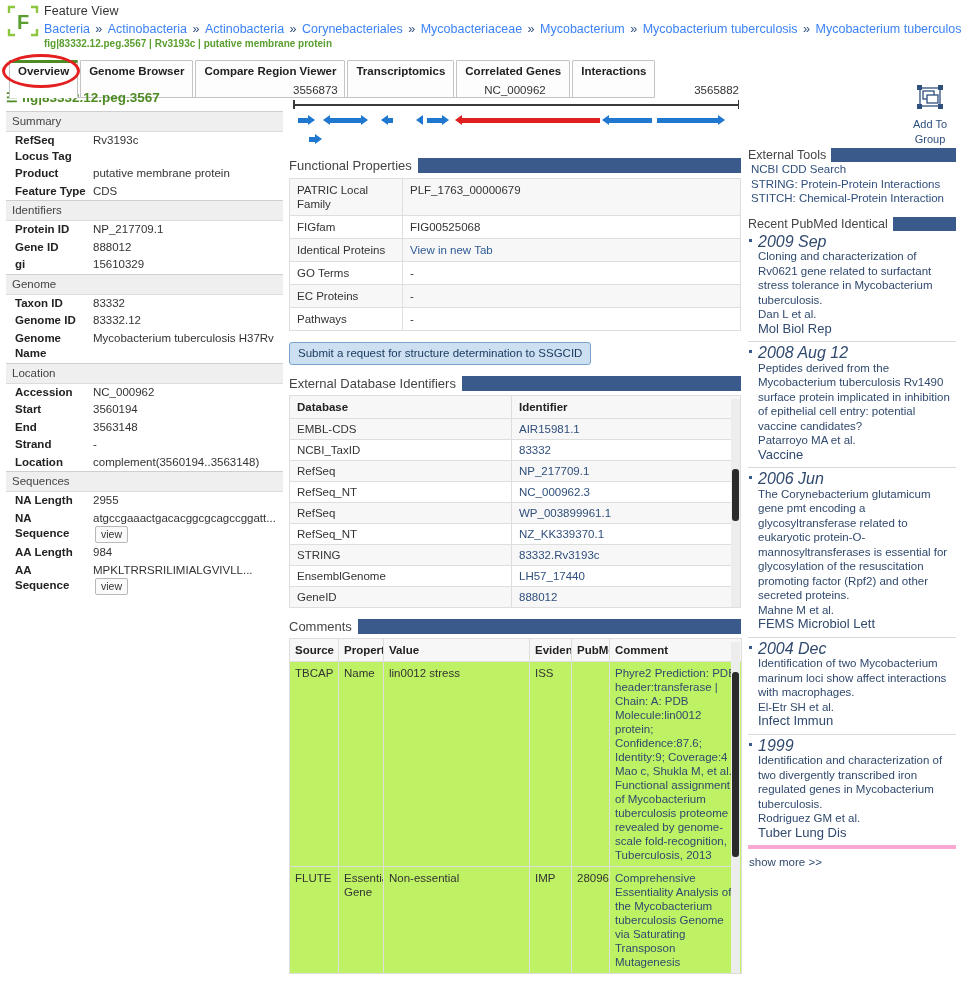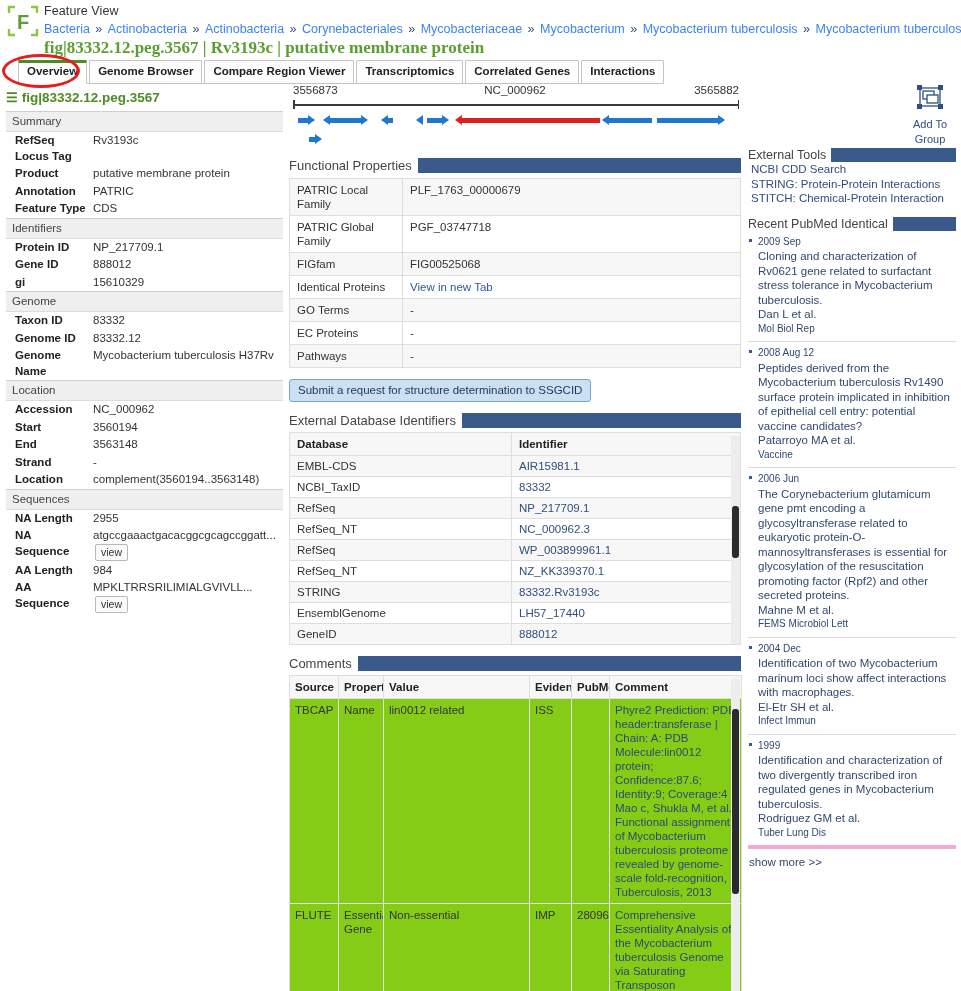--- a/index.html
+++ b/index.html
@@ -21,26 +21,26 @@
     font-size: 12.5px; color: #333; letter-spacing: 0.1px;
   }
   #breadcrumb {
     position: absolute; left: 44px; top: 22px;
     font-size: 12.5px; color: #2b4a7a; white-space: nowrap;
   }
   #breadcrumb .sep { color: #2b4a7a; padding: 0 2px; }
   #breadcrumb .crumb { color: #3b82f6; }
   #feature-line {
     position: absolute; left: 44px; top: 38px;
-    font-size: 17px; font-weight: bold; color: #5a9e2f; white-space: nowrap; font-family: Liberation Serif, serif;
+    font-size: 10px; font-weight: bold; color: #5a9e2f; white-space: nowrap;
   }
   #feature-line .bar { color: #5a9e2f; font-weight: bold; }
 
   
-  #tabs { position: absolute; left: 18px; top: 60px; height: 24px; display: flex; }
+  #tabs { position: absolute; left: 9px; top: 60px; height: 38px; display: flex; }
   #tabs::after {
     content: ""; position: absolute; left: 0; bottom: 0; width: 566px;
     height: 1px; background: #c4c4c4;
   }
   .tab {
     position: relative;
     border: 1px solid #c4c4c4;
     border-bottom: 1px solid #c4c4c4;
     background: #fdfdfd;
     font-size: 11.5px; font-weight: bold; color: #222;
@@ -144,21 +144,21 @@
 
   #ext-table { margin-top: 4px; }
   #ext-table td { padding: 3px 7px; }
   #ext-table td:first-child { width: 222px; }
   #ext-table tbody tr:nth-child(odd) td { background: #f7f7f7; }
   #ext-table .id { color: #2f4f7d; }
 
   #comments-table { margin-top: 4px; table-layout: fixed; }
   #comments-table th, #comments-table td { padding: 4px 5px; overflow: hidden; }
   #comments-table th { background: #f7f7f7; white-space: nowrap; }
-  #comments-table td { background: #84cc16; }
+  #comments-table td { background: #bef264; }
   #comments-table .cm { color: #30496e; }
   #comments-table col.c1 { width: 49px; }
   #comments-table col.c2 { width: 45px; }
   #comments-table col.c3 { width: 146px; }
   #comments-table col.c4 { width: 42px; }
   #comments-table col.c5 { width: 38px; }
   #comments-table col.c6 { width: 132px; }
 
   
   #right-col { position: absolute; left: 748px; top: 148px; width: 208px; }
@@ -168,24 +168,24 @@
   #addtogroup .label { font-size: 11px; color: #2f4f7d; line-height: 13px; margin-top: 2px; }
 
   .rt-title-row { display: flex; }
   .rt-title { font-size: 12.5px; color: #444; white-space: nowrap; padding-right: 5px; }
   .rt-bar { flex: 1; height: 14px; background: #3a5a8c; }
   .tool-link { font-size: 11.5px; color: #2f4f7d; line-height: 14.5px; padding-left: 3px; }
 
   .pm-item { position: relative; padding: 4px 0 5px 10px; border-bottom: 1px solid #d9d9d9; }
   .pm-item:last-of-type { border-bottom: 4px solid #f9a8d4; }
   .pm-item .bullet { position: absolute; left: 1px; top: 8px; width: 3px; height: 3px; background: #3a5a8c; }
-  .pm-date { font-size: 10px; color: #30496e; line-height: 14.5px; }
+  .pm-date { font-size: 16px; color: #30496e; line-height: 14.5px; font-style: italic; }
   .pm-title { font-size: 11.5px; color: #30496e; line-height: 14.5px; }
   .pm-authors { font-size: 11.5px; color: #30496e; line-height: 14.5px; }
-  .pm-journal { font-size: 10px; color: #30496e; line-height: 14.5px; }
+  .pm-journal { font-size: 13px; color: #30496e; line-height: 14.5px; }
   #show-more { font-size: 11.5px; color: #30496e; padding-top: 7px; padding-left: 1px; }
 </style>
 </head>
 <body>
 
 <div id="page">
 
   <div id="header">
     <span id="logo">
       <svg width="34" height="34" viewBox="0 0 34 34">
@@ -223,24 +223,20 @@
           <div class="sec-head">Summary</div>
           <div class="kv">
             <div class="k">RefSeq Locus Tag</div>
             <div class="v"><span>Rv3193c</span></div>
           </div>
           <div class="kv">
             <div class="k">Product</div>
             <div class="v"><span>putative membrane protein</span></div>
           </div>
           <div class="kv">
-            <div class="k">Annotation</div>
-            <div class="v"><span>PATRIC</span></div>
-          </div>
-          <div class="kv">
             <div class="k">Feature Type</div>
             <div class="v"><span>CDS</span></div>
           </div>
         </div>
         <div class="panel">
           <div class="sec-head">Identifiers</div>
           <div class="kv">
             <div class="k">Protein ID</div>
             <div class="v"><span>NP_217709.1</span></div>
           </div>
@@ -376,24 +372,20 @@
     
     <div class="section-title-row">
       <div class="section-title">Functional Properties</div>
       <div class="section-bar"></div>
     </div>
     <table class="grid" id="fp-table">
       <tbody id="fp-body">
           <tr>
             <td>PATRIC Local Family</td>
             <td>PLF_1763_00000679</td>
-          </tr>
-          <tr>
-            <td>PATRIC Global Family</td>
-            <td>PGF_03747718</td>
           </tr>
           <tr>
             <td>FIGfam</td>
             <td>FIG00525068</td>
           </tr>
           <tr>
             <td>Identical Proteins</td>
             <td class="link">View in new Tab</td>
           </tr>
           <tr>
@@ -492,21 +484,21 @@
               <th>Value</th>
               <th>Evidence Code</th>
               <th>PubMed</th>
               <th>Comment</th>
             </tr>
           </thead>
         <tbody id="cm-body">
             <tr>
               <td>TBCAP</td>
               <td>Name</td>
-              <td>lin0012 related</td>
+              <td>lin0012 stress</td>
               <td>ISS</td>
               <td></td>
               <td class="cm">Phyre2 Prediction: PDB header:transferase | Chain: A: PDB Molecule:lin0012 protein; Confidence:87.6; Identity:9; Coverage:4 Mao c, Shukla M, et al., Functional assignment of Mycobacterium tuberculosis proteome revealed by genome-scale fold-recognition, Tuberculosis, 2013</td>
             </tr>
             <tr>
               <td>FLUTE</td>
               <td>Essential Gene</td>
               <td>Non-essential</td>
               <td>IMP</td>
               <td>2809640</td>

